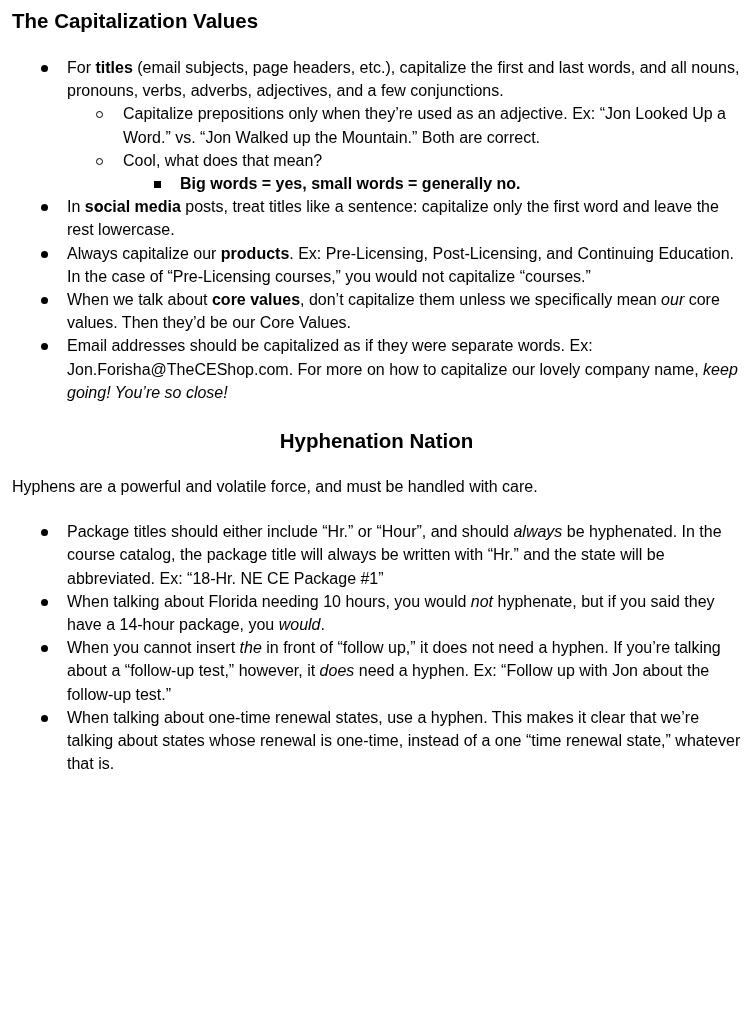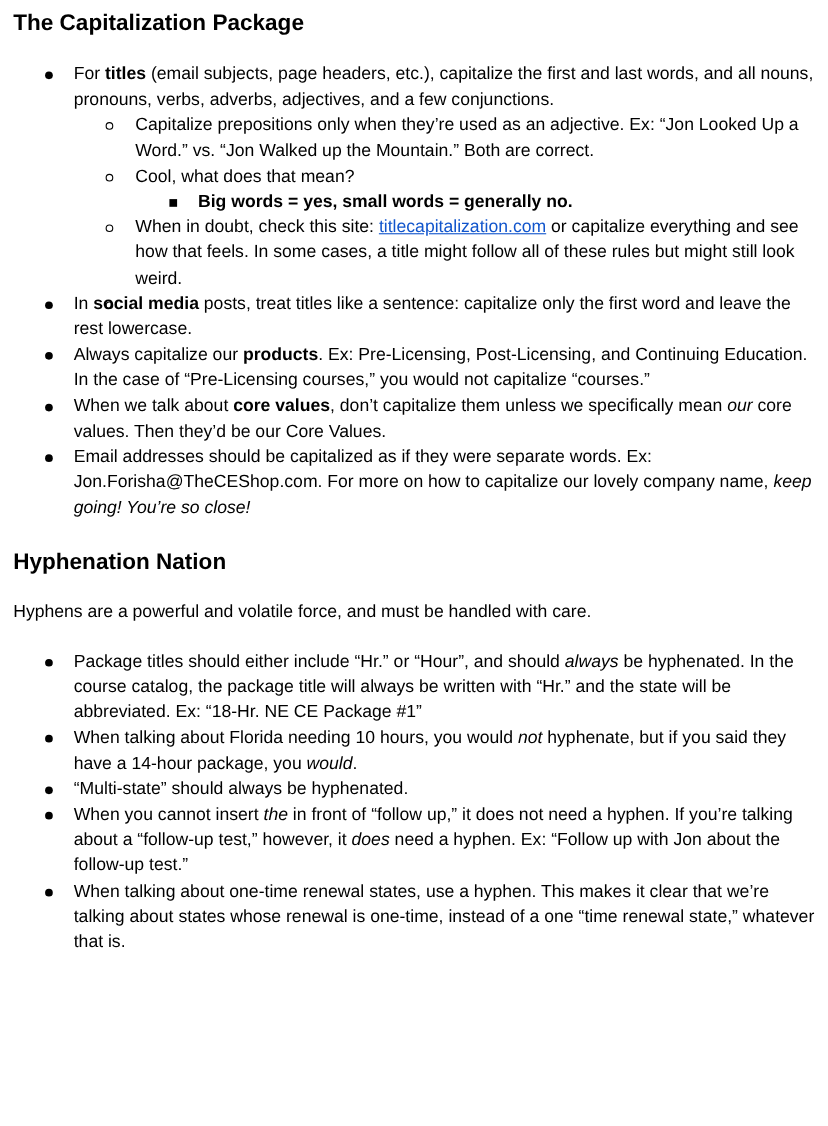--- a/index.html
+++ b/index.html
@@ -62,53 +62,49 @@
       top: 9px;
       width: 7px; height: 7px;
       background: #000;
     }
     b { font-weight: bold; }
     i { font-style: italic; }
     a.link {
       color: #1155cc;
       text-decoration: underline;
     }
-    #h-hyph { margin-top: 24px; }
+    #h-hyph { margin-top: 24px; text-align: center; }
     #p-hyph-intro { margin-top: 21px; margin-bottom: 0; }
     ul.lvl1.hyph { margin-top: 22px; }
   </style>
 </head>
 <body>
 
 <div class="page">
 
-  <h2 id="h-cap">The Capitalization Package</h2>
+  <h2 id="h-cap">The Capitalization Values</h2>
 
   <ul class="lvl1">
     <li>
       <span class="bullet"></span>
       <span>For </span><b>titles</b><span> (email subjects, page headers, etc.), capitalize the first and last words, and all nouns, pronouns, verbs, adverbs, adjectives, and a few conjunctions.</span>
       <ul class="lvl2">
         <li>
           <span class="bullet"></span>
           <span>Capitalize prepositions only when they’re used as an adjective. Ex: “Jon Looked Up a Word.” vs. “Jon Walked up the Mountain.” Both are correct.</span>
         </li>
         <li>
           <span class="bullet"></span>
           <span>Cool, what does that mean?</span>
           <ul class="lvl3">
             <li>
               <span class="bullet"></span>
               <b>Big words = yes, small words = generally no.</b>
             </li>
           </ul>
-        </li>
-        <li>
-          <span class="bullet"></span>
-          <span>When in doubt, check this site: </span><a class="link" href="#">titlecapitalization.com</a><span> or capitalize everything and see how that feels. In some cases, a title might follow all of these rules but might still look weird.</span>
         </li>
         <li>
           <span class="bullet"></span>
         </li>
       </ul>
     </li>
     <li>
       <span class="bullet"></span>
       <span>In </span><b>social media</b><span> posts, treat titles like a sentence: capitalize only the first word and leave the rest lowercase.</span>
     </li>
@@ -133,24 +129,20 @@
     <li>
       <span class="bullet"></span>
       <span>Package titles should either include “Hr.” or “Hour”, and should </span><i>always</i><span> be hyphenated. In the course catalog, the package title will always be written with “Hr.” and the state will be abbreviated. Ex: “18-Hr. NE CE Package #1”</span>
     </li>
     <li>
       <span class="bullet"></span>
       <span>When talking about Florida needing 10 hours, you would </span><i>not</i><span> hyphenate, but if you said they have a 14-hour package, you </span><i>would</i><span>.</span>
     </li>
     <li>
       <span class="bullet"></span>
-      <span>“Multi-state” should always be hyphenated.</span>
-    </li>
-    <li>
-      <span class="bullet"></span>
       <span>When you cannot insert </span><i>the</i><span> in front of “follow up,” it does not need a hyphen. If you’re talking about a “follow-up test,” however, it </span><i>does</i><span> need a hyphen. Ex: “Follow up with Jon about the follow-up test.”</span>
     </li>
     <li>
       <span class="bullet"></span>
       <span>When talking about one-time renewal states, use a hyphen. This makes it clear that we’re talking about states whose renewal is one-time, instead of a one “time renewal state,” whatever that is.</span>
     </li>
   </ul>
 
 </div>
 

